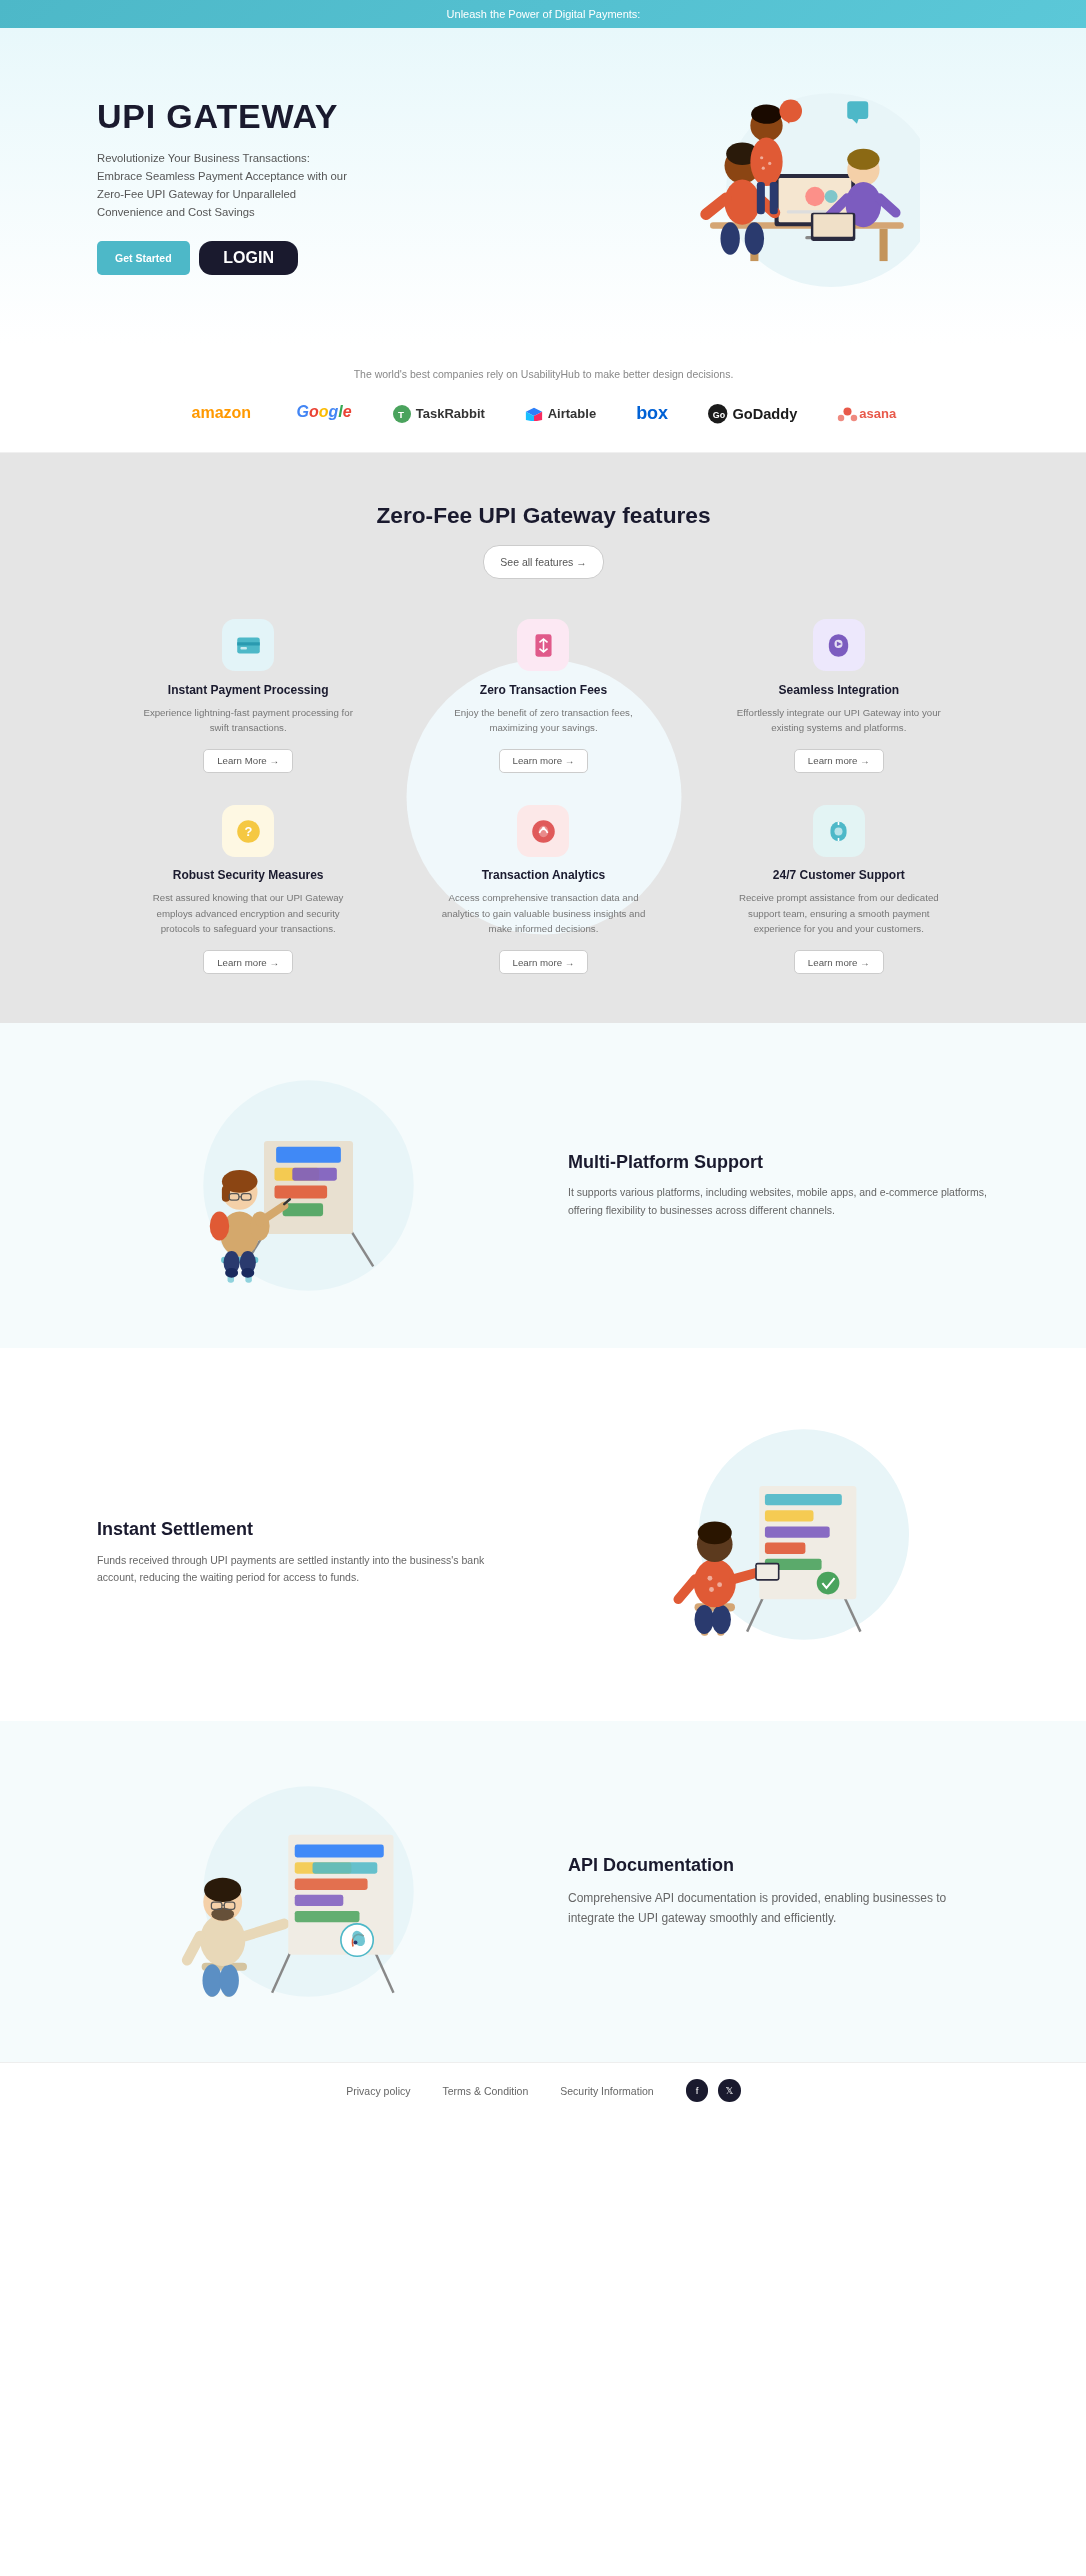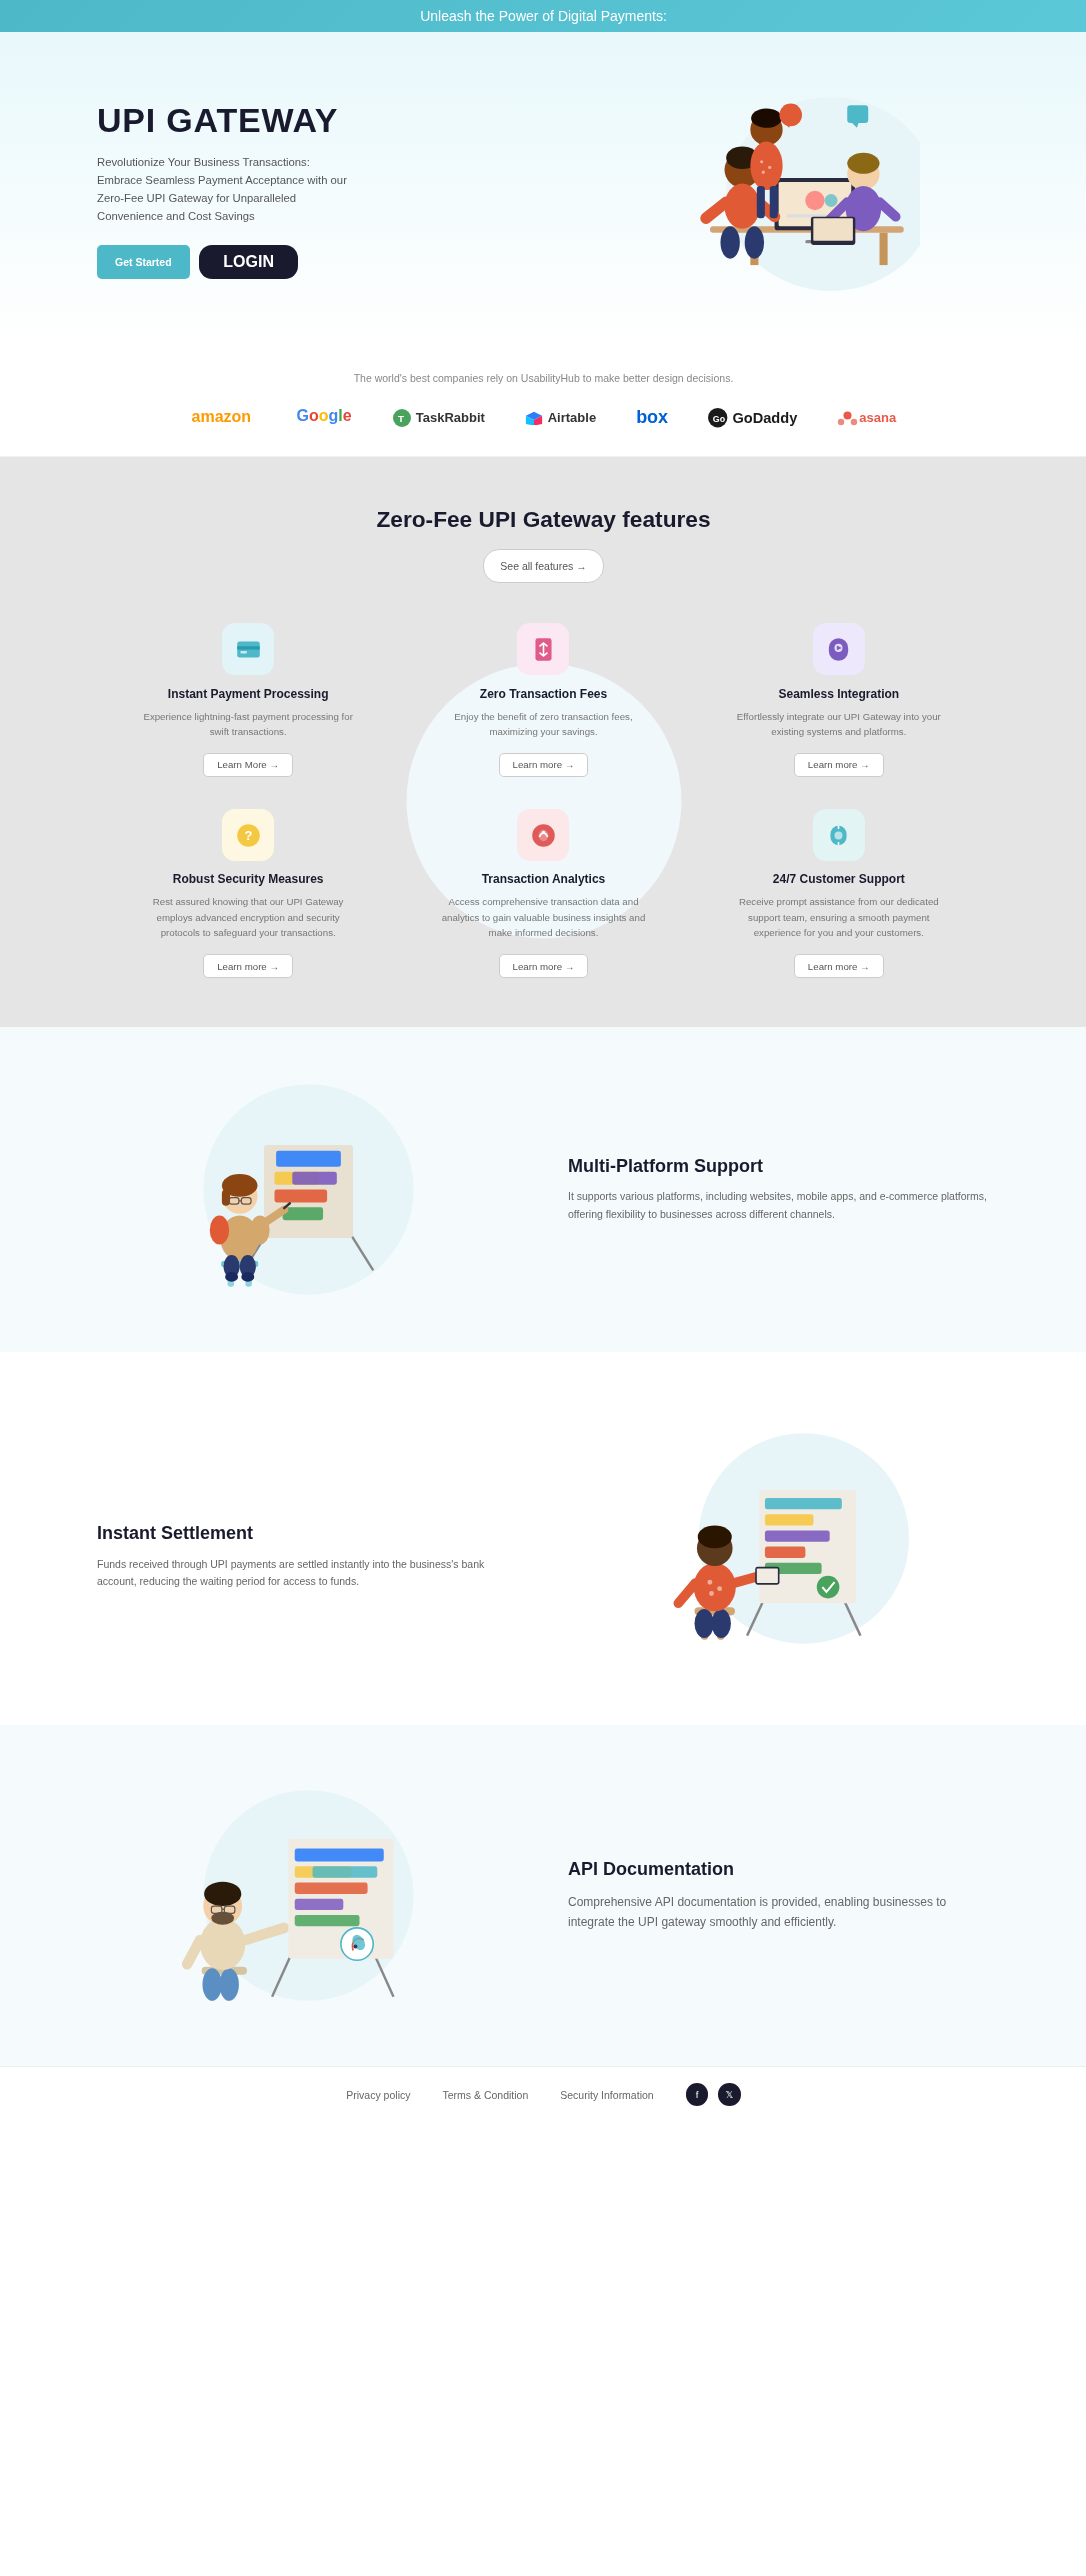--- a/index.html
+++ b/index.html
@@ -4,21 +4,21 @@
   <style>
     * { box-sizing: border-box; margin: 0; padding: 0; }
     body { font-family: 'Segoe UI', Arial, sans-serif; background: #fff; color: #333; width: 1087px; }
 
     
     .top-banner {
       background: linear-gradient(135deg, #4db8c8, #5bc8d8);
       text-align: center;
       padding: 8px;
       color: white;
-      font-size: 14px;
+      font-size: 11px;
       font-weight: 500;
     }
 
     
     .hero {
       background: linear-gradient(180deg, #e8f8fb 0%, #ffffff 100%);
       display: flex;
       align-items: center;
       padding: 49px 97px;
       position: relative;
@@ -84,21 +84,21 @@
       align-items: center;
       gap: 40px;
       flex-wrap: wrap;
     }
     .company-logo {
       font-size: 14.6px;
       font-weight: 700;
       color: #333;
     }
     .logo-amazon { color: #ff9900; }
-    .logo-google { color: #4285f4; font-size: 18px; }
+    .logo-google { color: #4285f4; font-size: 18px; font-style: italic; }
 
     
     .features-section {
       padding: 49px 65px;
       background: #e5e5e5;
       text-align: center;
     }
     .features-title {
       font-size: 22.7px;
       font-weight: 700;

